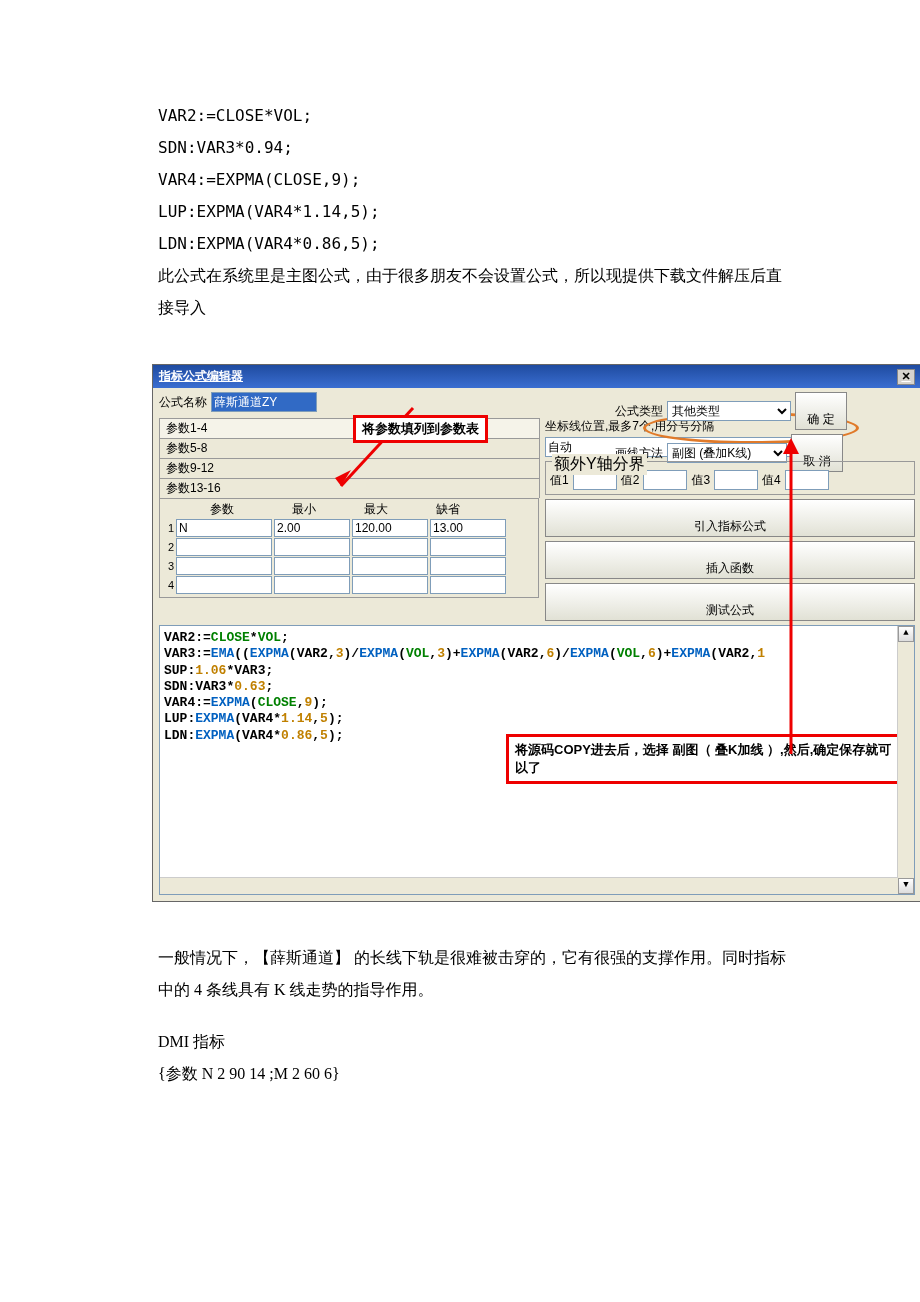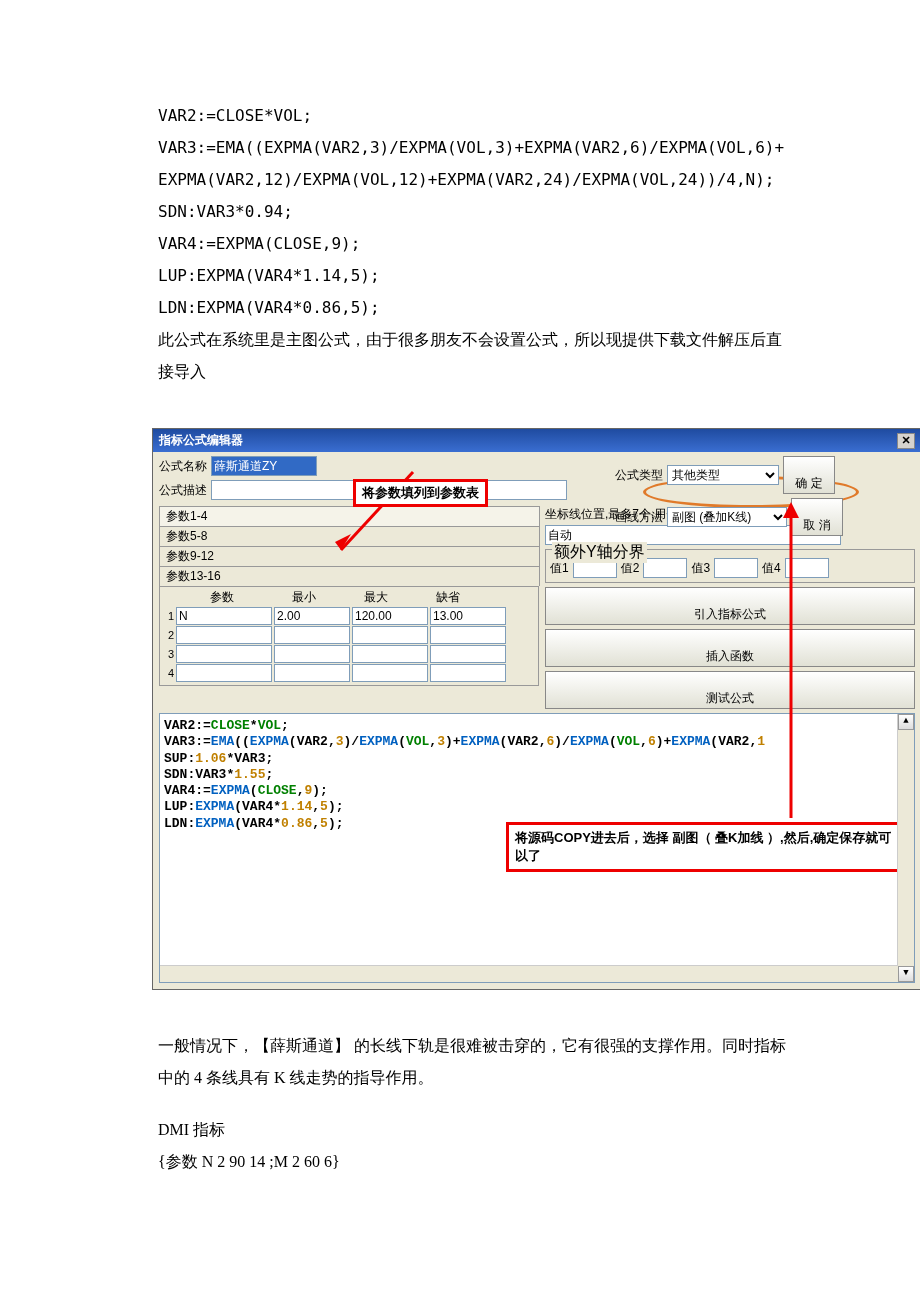--- a/index.html
+++ b/index.html
@@ -38,20 +38,21 @@
     position: relative;
   }
   .titlebar {
     background: linear-gradient(to bottom, #1f4ba0, #3a6ed1);
     color: #fff;
     font-weight: bold;
     padding: 3px 6px;
     display: flex;
     justify-content: space-between;
     align-items: center;
+    text-decoration: underline;
   }
   .close-btn {
     background: #d6d3ce;
     color: #000;
     border: 1px solid #888;
     width: 16px;
     height: 14px;
     font-size: 11px;
     line-height: 12px;
     text-align: center;
@@ -97,21 +98,21 @@
     margin-bottom: 4px;
     gap: 4px;
   }
   .sel {
     border: 1px solid #7f9db9;
     background: #fff;
     font-size: 12px;
     height: 20px;
     font-family: inherit;
   }
-  .sel-type { width: 112px; }
+  .sel-type { width: 124px; }
   .sel-draw { width: 120px; }
   .btn {
     border: 1px solid #888;
     background: linear-gradient(to bottom, #fff, #e1e1d5);
     font-size: 12px;
     padding: 18px 8px;
     height: 20px;
     min-width: 52px;
     font-family: inherit;
   }
@@ -296,21 +297,20 @@
     position: absolute;
   }
 </style>
 </head>
 <body>
 
 <div class="page">
 
   <div class="code-block">
     <div>VAR2:=CLOSE*VOL;</div>
-    <div>VAR3:=EMA((EXPMA(VAR2,3)/EXPMA(VOL,3)+EXPMA(VAR2,6)/EXPMA(VOL,6)+EXPMA(VAR2,12)/EXPMA(VOL,12)+EXPMA(VAR2,24)/EXPMA(VOL,24))/4,N);</div>
     <div>SDN:VAR3*0.94;</div>
     <div>VAR4:=EXPMA(CLOSE,9);</div>
     <div>LUP:EXPMA(VAR4*1.14,5);</div>
     <div>LDN:EXPMA(VAR4*0.86,5);</div>
   </div>
   <div class="body-text">此公式在系统里是主图公式，由于很多朋友不会设置公式，所以现提供下载文件解压后直接导入</div>
 
   <div class="gap"></div>
 
   <div class="editor-wrap">
@@ -336,24 +336,20 @@
       <div class="arrow" style="right:100px; top:46px; width:60px; height:320px;">
         <svg width="60" height="320">
           <line x1="30" y1="320" x2="30" y2="12" stroke="#e00" stroke-width="3"></line>
           <polygon points="30,4 22,20 38,20" fill="#e00"></polygon>
         </svg>
       </div>
 
       <div class="row">
         <span class="lbl">公式名称</span>
         <input class="txt-input name-input" value="薛斯通道ZY" style="">
-      </div>
-      <div class="row">
-        <span class="lbl">公式描述</span>
-        <input class="txt-input desc-input" style="">
       </div>
 
       <div class="right-col">
         <div class="right-row">
           <span>公式类型</span>
           <select class="sel sel-type">
             <option>其他类型</option>
           </select>
           <button class="btn">确  定</button>
         </div>
@@ -434,21 +430,21 @@
           <button class="btn">引入指标公式</button>
           <button class="btn">插入函数</button>
           <button class="btn">测试公式</button>
         </div>
       </div>
     </div>
 
     <div class="code-area"><span class="tok-id">VAR2</span><span class="tok-op">:=</span><span class="tok-kw">CLOSE</span><span class="tok-op">*</span><span class="tok-kw">VOL</span><span class="tok-op">;</span>
 <span class="tok-id">VAR3</span><span class="tok-op">:=</span><span class="tok-fn">EMA</span><span class="tok-op">((</span><span class="tok-fn">EXPMA</span><span class="tok-op">(</span><span class="tok-id">VAR2</span><span class="tok-op">,</span><span class="tok-num">3</span><span class="tok-op">)/</span><span class="tok-fn">EXPMA</span><span class="tok-op">(</span><span class="tok-kw">VOL</span><span class="tok-op">,</span><span class="tok-num">3</span><span class="tok-op">)+</span><span class="tok-fn">EXPMA</span><span class="tok-op">(</span><span class="tok-id">VAR2</span><span class="tok-op">,</span><span class="tok-num">6</span><span class="tok-op">)/</span><span class="tok-fn">EXPMA</span><span class="tok-op">(</span><span class="tok-kw">VOL</span><span class="tok-op">,</span><span class="tok-num">6</span><span class="tok-op">)+</span><span class="tok-fn">EXPMA</span><span class="tok-op">(</span><span class="tok-id">VAR2</span><span class="tok-op">,</span><span class="tok-num">1</span>
 <span class="tok-id">SUP</span><span class="tok-op">:</span><span class="tok-num">1.06</span><span class="tok-op">*</span><span class="tok-id">VAR3</span><span class="tok-op">;</span>
-<span class="tok-id">SDN</span><span class="tok-op">:</span><span class="tok-id">VAR3</span><span class="tok-op">*</span><span class="tok-num">1.55</span><span class="tok-op">;</span>
+<span class="tok-id">SDN</span><span class="tok-op">:</span><span class="tok-id">VAR3</span><span class="tok-op">*</span><span class="tok-num">0.63</span><span class="tok-op">;</span>
 <span class="tok-id">VAR4</span><span class="tok-op">:=</span><span class="tok-fn">EXPMA</span><span class="tok-op">(</span><span class="tok-kw">CLOSE</span><span class="tok-op">,</span><span class="tok-num">9</span><span class="tok-op">);</span>
 <span class="tok-id">LUP</span><span class="tok-op">:</span><span class="tok-fn">EXPMA</span><span class="tok-op">(</span><span class="tok-id">VAR4</span><span class="tok-op">*</span><span class="tok-num">1.14</span><span class="tok-op">,</span><span class="tok-num">5</span><span class="tok-op">);</span>
 <span class="tok-id">LDN</span><span class="tok-op">:</span><span class="tok-fn">EXPMA</span><span class="tok-op">(</span><span class="tok-id">VAR4</span><span class="tok-op">*</span><span class="tok-num">0.86</span><span class="tok-op">,</span><span class="tok-num">5</span><span class="tok-op">);</span>
 
       <div class="annot2">将源码COPY进去后，选择 副图（ 叠K加线 ）,然后,确定保存就可以了</div>
 
       <div class="scrollbar-v">
         <div class="sb-btn" style="top:0">▲</div>
         <div class="sb-btn" style="bottom:0">▼</div>
       </div>

